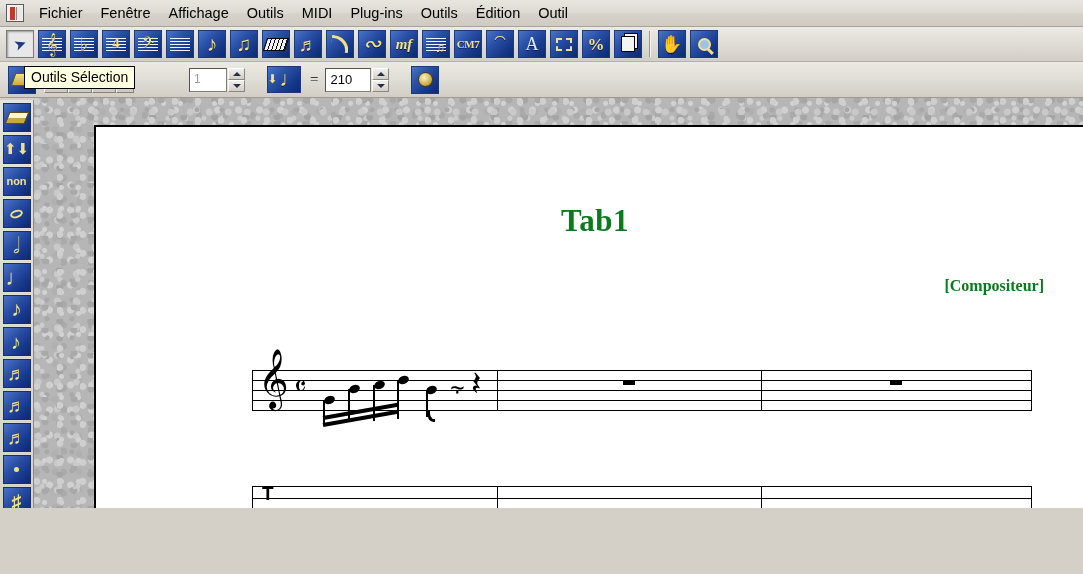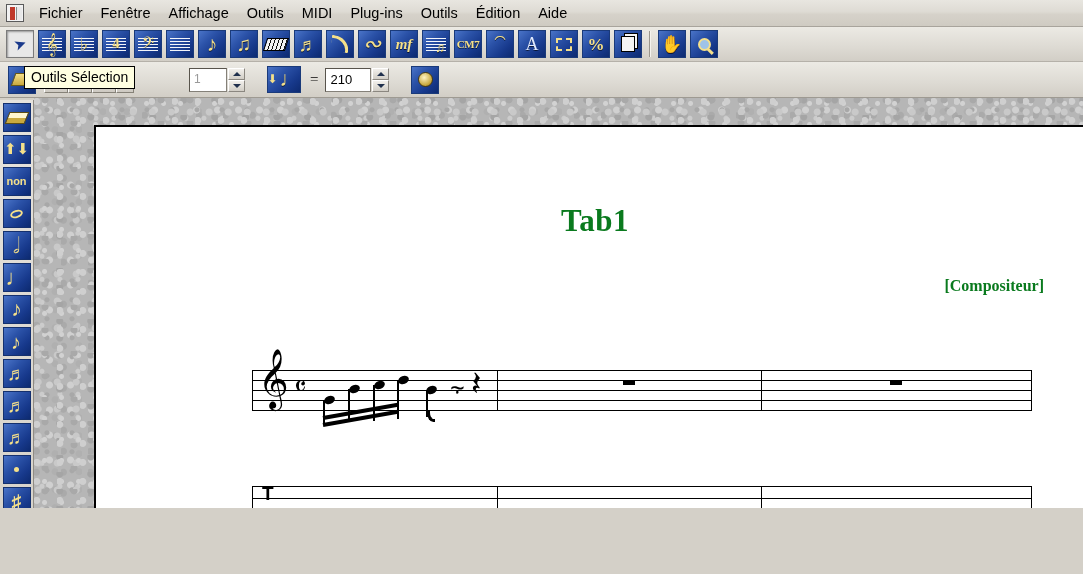--- a/index.html
+++ b/index.html
@@ -196,21 +196,21 @@
   <div id="menubar">
     <div id="app-icon"></div>
     <div class="menu-item">Fichier</div>
     <div class="menu-item">Fenêtre</div>
     <div class="menu-item">Affichage</div>
     <div class="menu-item">Outils</div>
     <div class="menu-item">MIDI</div>
     <div class="menu-item">Plug-ins</div>
     <div class="menu-item">Outils</div>
     <div class="menu-item">Édition</div>
-    <div class="menu-item">Aide</div>
+    <div class="menu-item">Outil</div>
   </div>
 
   <div id="toolbar1">
 
     <div class="tb-btn pressed">
       <span class="tb-glyph" style="font-size:15px;color:#1a3a8c;transform:rotate(-20deg);display:inline-block;">➤</span>
     </div>
 
     <div class="tb-btn">
       <span class="stafficon">

